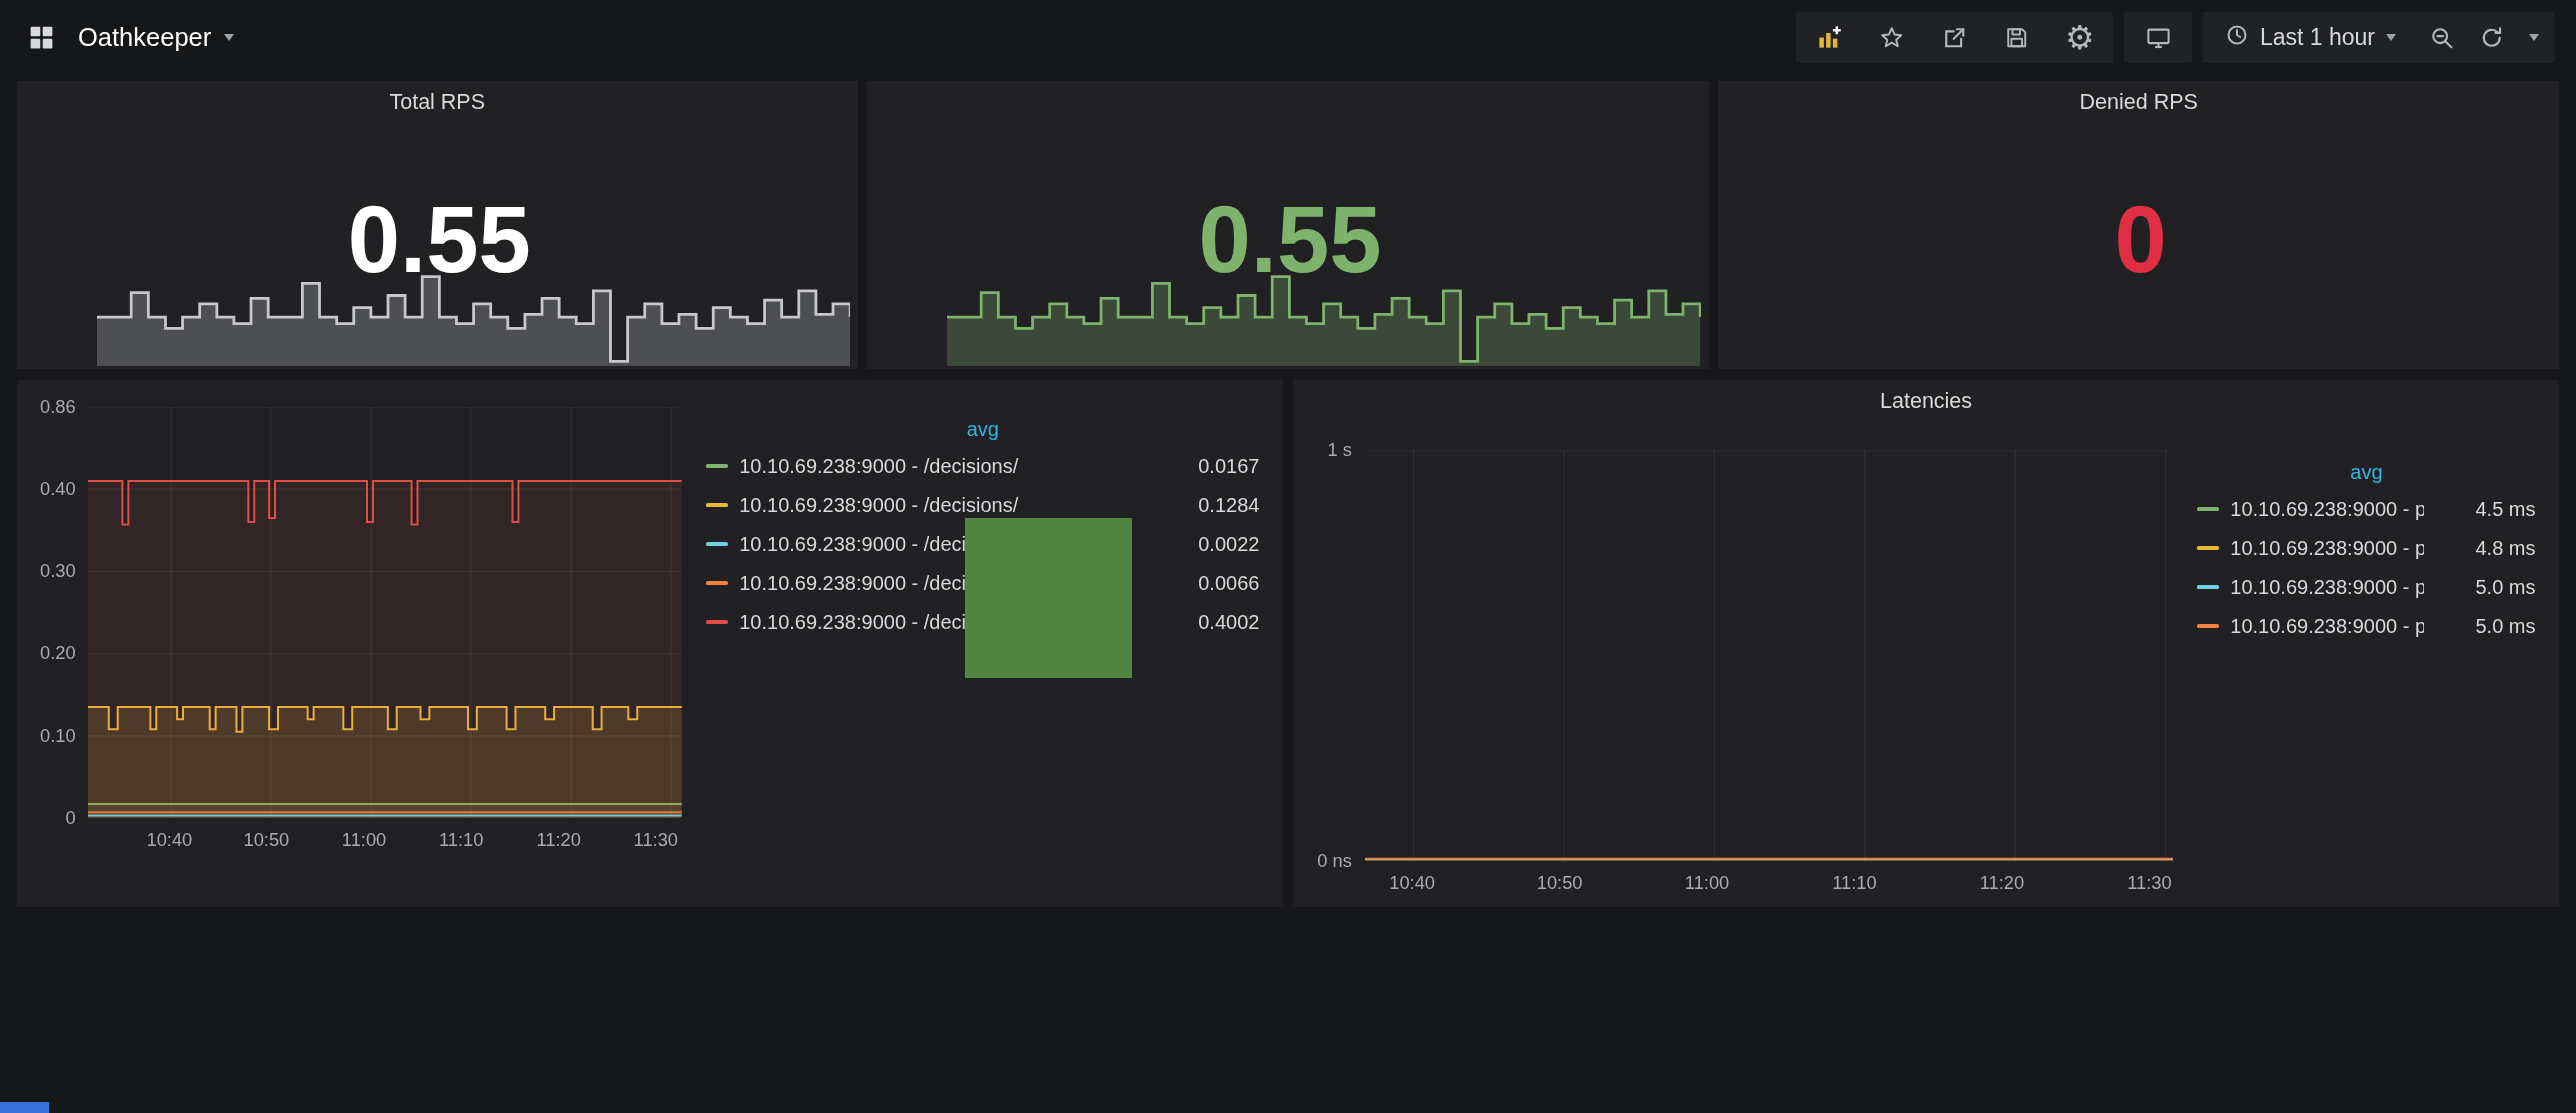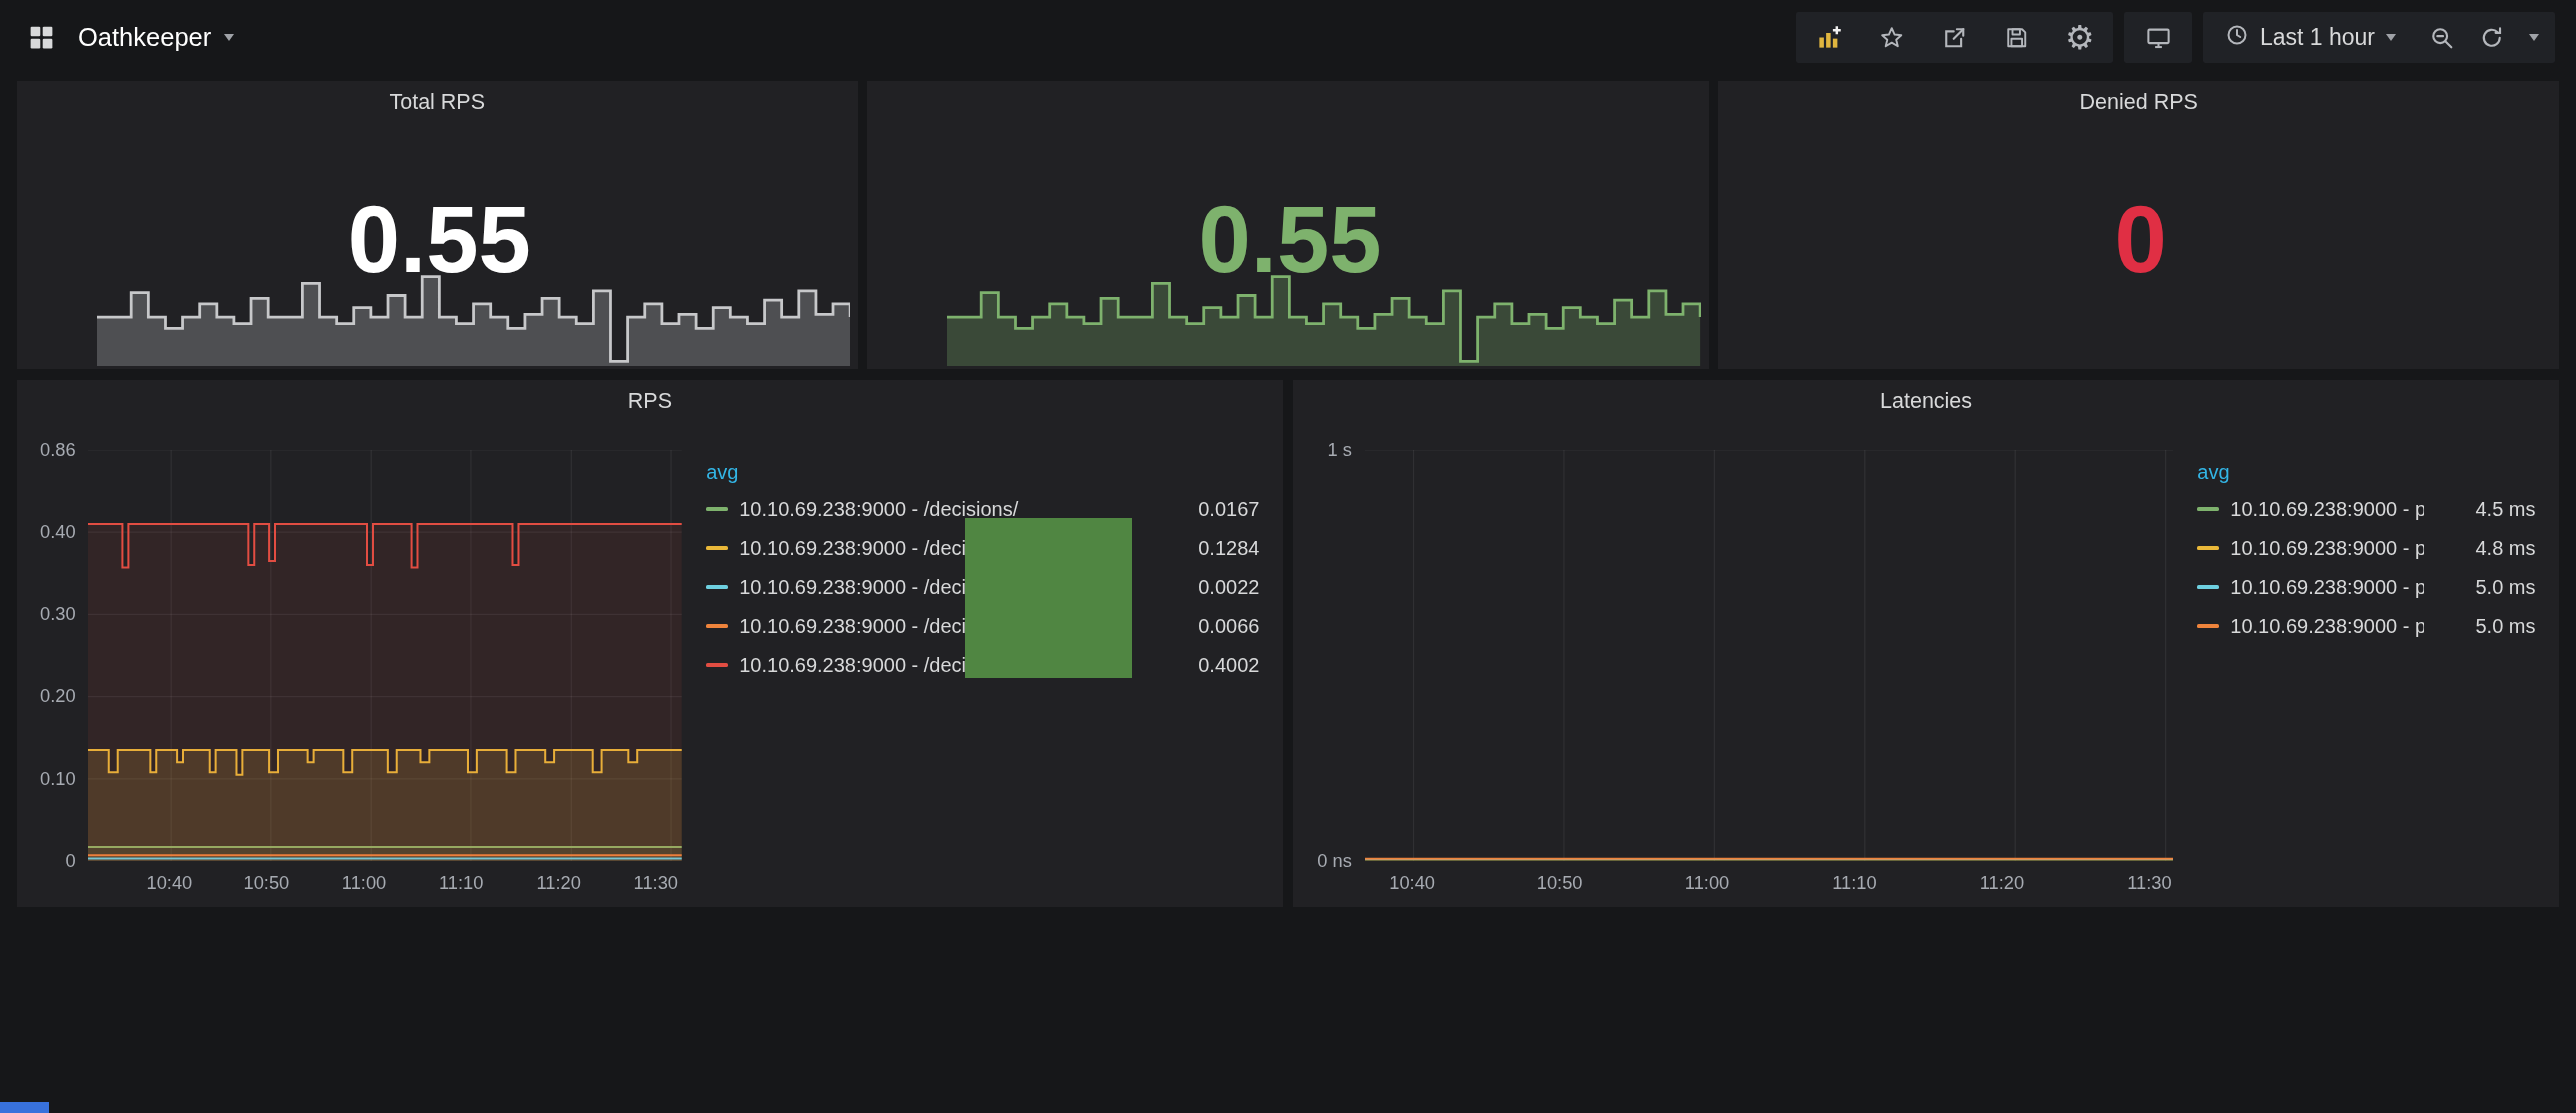--- a/index.html
+++ b/index.html
@@ -36,21 +36,21 @@
   .chart-body{display:flex;margin-top:27px;padding:0 11px 0 4.8px}
   .yticks{width:67px;position:relative;flex:none}
   .yticks span{position:absolute;right:12.8px;transform:translateY(-50%);font-size:18.3px;color:#a7abb2;white-space:nowrap}
   .plot-wrap{flex:1;position:relative;height:411px}
   .plot-wrap > svg{position:absolute;left:0;top:0;width:100%;height:100%}
   .xticks{position:absolute;top:414px;left:0;right:16px;height:33px}
   .xticks span{position:absolute;top:8px;transform:translateX(-50%);font-size:18.3px;color:#a7abb2;white-space:nowrap}
   .legend{flex:none;padding:4.8px 12.8px 0 24px;font-size:20px}
   .legend-rps{width:590px}
   .legend-lat{width:375px}
-  .legend-head{text-align:left;height:35px;line-height:35px}
+  .legend-head{text-align:center;height:35px;line-height:35px}
   .legend-row{display:flex;align-items:center;height:39px;cursor:pointer}
   .legend-marker{width:22px;height:4.8px;border-radius:1.6px;margin-right:11px;flex:none}
   .legend-name{flex:1;color:#d8d9da;white-space:nowrap;overflow:hidden}
   .legend-val{width:112px;text-align:right;color:#d8d9da;flex:none}
 
   .overlay-box{position:absolute;left:948px;top:138px;width:167px;height:160px;z-index:5}
   .bottom-strip{position:absolute;left:0;bottom:0;width:49px;height:11px}
 </style>
 </head>
 <body>
@@ -186,21 +186,20 @@
     </section>
 
     <section class="panel">
       <h2 class="panel-title">Denied RPS</h2>
       <div class="stat-value" style="color: rgb(224, 47, 68);">0</div>
     </section>
   </div>
 
   <div class="row charts-row">
     <section class="panel">
-      <h2 class="panel-title">RPS</h2>
       <div class="chart-body">
         <div class="yticks">
             <span style="top: 0%;">0.86</span>
             <span style="top: 20%;">0.40</span>
             <span style="top: 40%;">0.30</span>
             <span style="top: 60%;">0.20</span>
             <span style="top: 80%;">0.10</span>
             <span style="top: 100%;">0</span>
           </div>
         <div class="plot-wrap">

